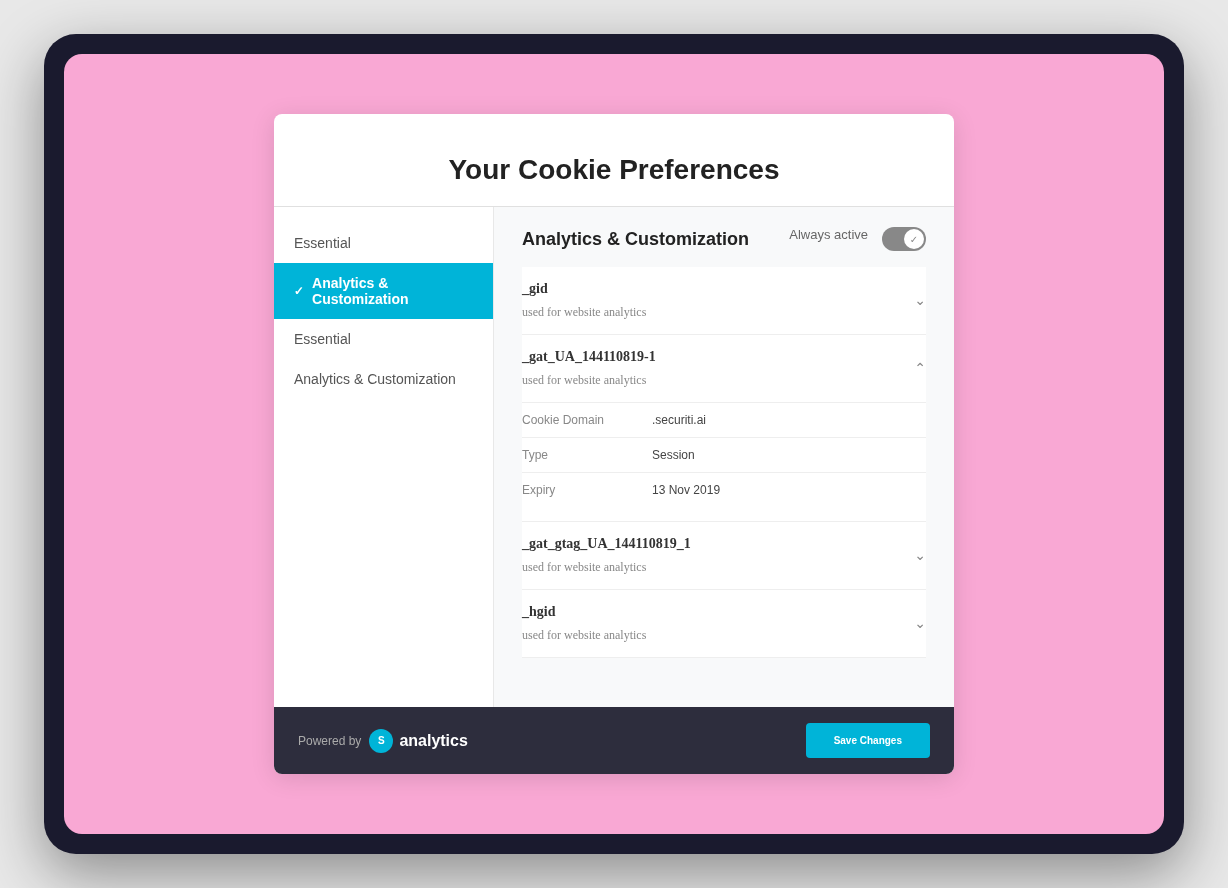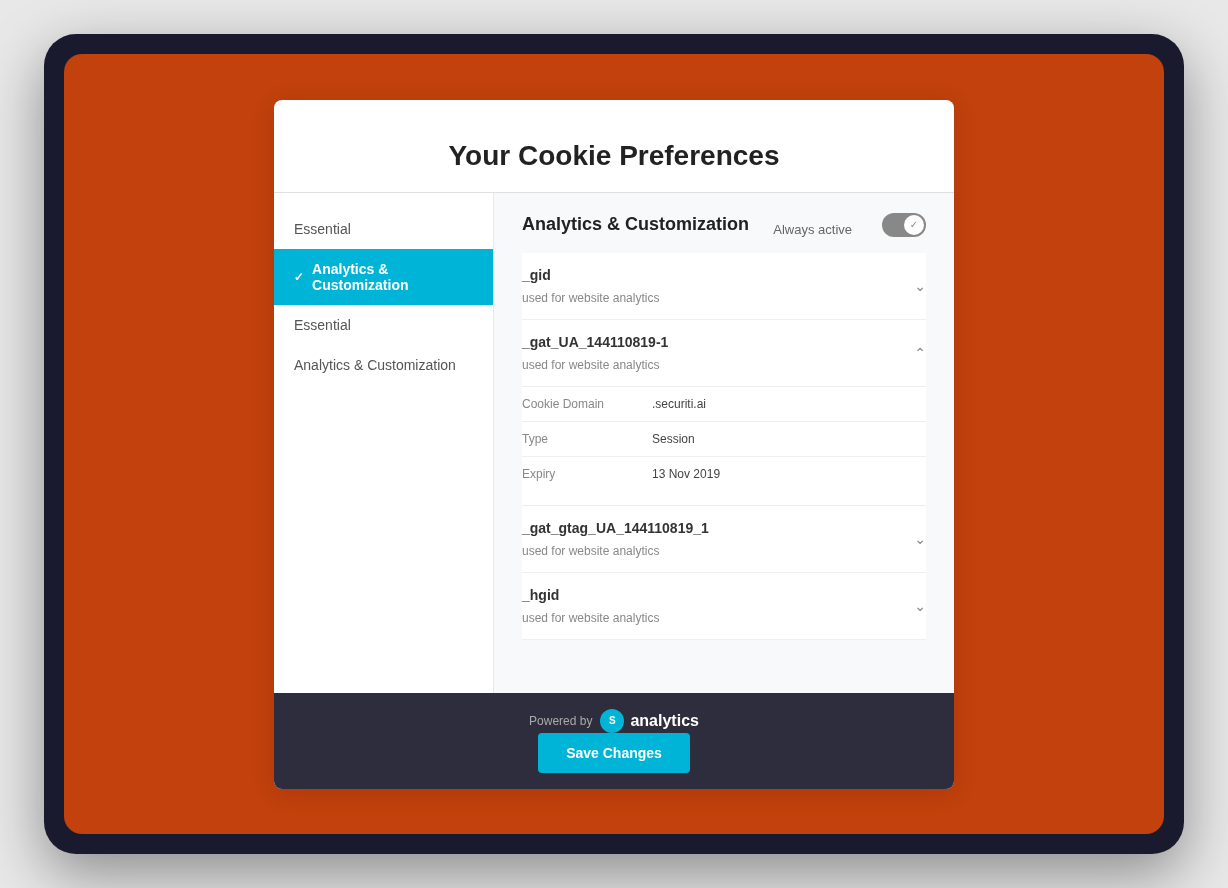--- a/index.html
+++ b/index.html
@@ -21,21 +21,21 @@
       padding: 20px;
       display: flex;
       align-items: center;
       justify-content: center;
       box-shadow: 0 20px 60px rgba(0,0,0,0.4);
     }
 
     .device-screen {
       width: 100%;
       height: 100%;
-      background: #c2410c;
+      background: #f9a8d4;
       border-radius: 18px;
       display: flex;
       align-items: center;
       justify-content: center;
       overflow: hidden;
     }
 
     .modal-container {
       width: 680px;
       background: #ffffff;
@@ -112,22 +112,22 @@
     }
 
     .always-active-label {
       font-size: 13px;
       color: #666;
       margin-right: 8px;
     }
 
     .toggle-container {
       display: flex;
-      align-items: flex-end;
-      gap: 22px;
+      align-items: flex-start;
+      gap: 6px;
     }
 
     .toggle {
       width: 44px;
       height: 24px;
       background: #888;
       border-radius: 12px;
       position: relative;
       cursor: pointer;
     }
@@ -164,20 +164,21 @@
       background: #fff;
       border-bottom: 1px solid #eee;
     }
 
     .cookie-item-header {
       display: flex;
       align-items: center;
       justify-content: space-between;
       padding: 14px 0;
       cursor: pointer;
+      font-family: Liberation Serif, serif;
     }
 
     .cookie-name {
       font-size: 14px;
       font-weight: 600;
       color: #333;
     }
 
     .cookie-desc {
       font-size: 12px;
@@ -210,21 +211,20 @@
       font-size: 12px;
       color: #444;
     }
 
     .modal-footer {
       background: #2d2d3d;
       padding: 16px 24px;
       display: flex;
       align-items: center;
       justify-content: space-between;
-      flex-direction: column;
     }
 
     .powered-by {
       display: flex;
       align-items: center;
       gap: 8px;
       color: #aaa;
       font-size: 12px;
     }
 
@@ -252,21 +252,21 @@
       font-size: 16px;
       font-weight: 600;
     }
 
     .save-button {
       background: #00b4d8;
       color: #fff;
       border: none;
       padding: 12px 28px;
       border-radius: 4px;
-      font-size: 14px;
+      font-size: 10px;
       font-weight: 600;
       cursor: pointer;
     }
   </style>
 </head>
 <body>
 
 <div class="device-frame">
   <div class="device-screen">
     <div class="modal-container">

